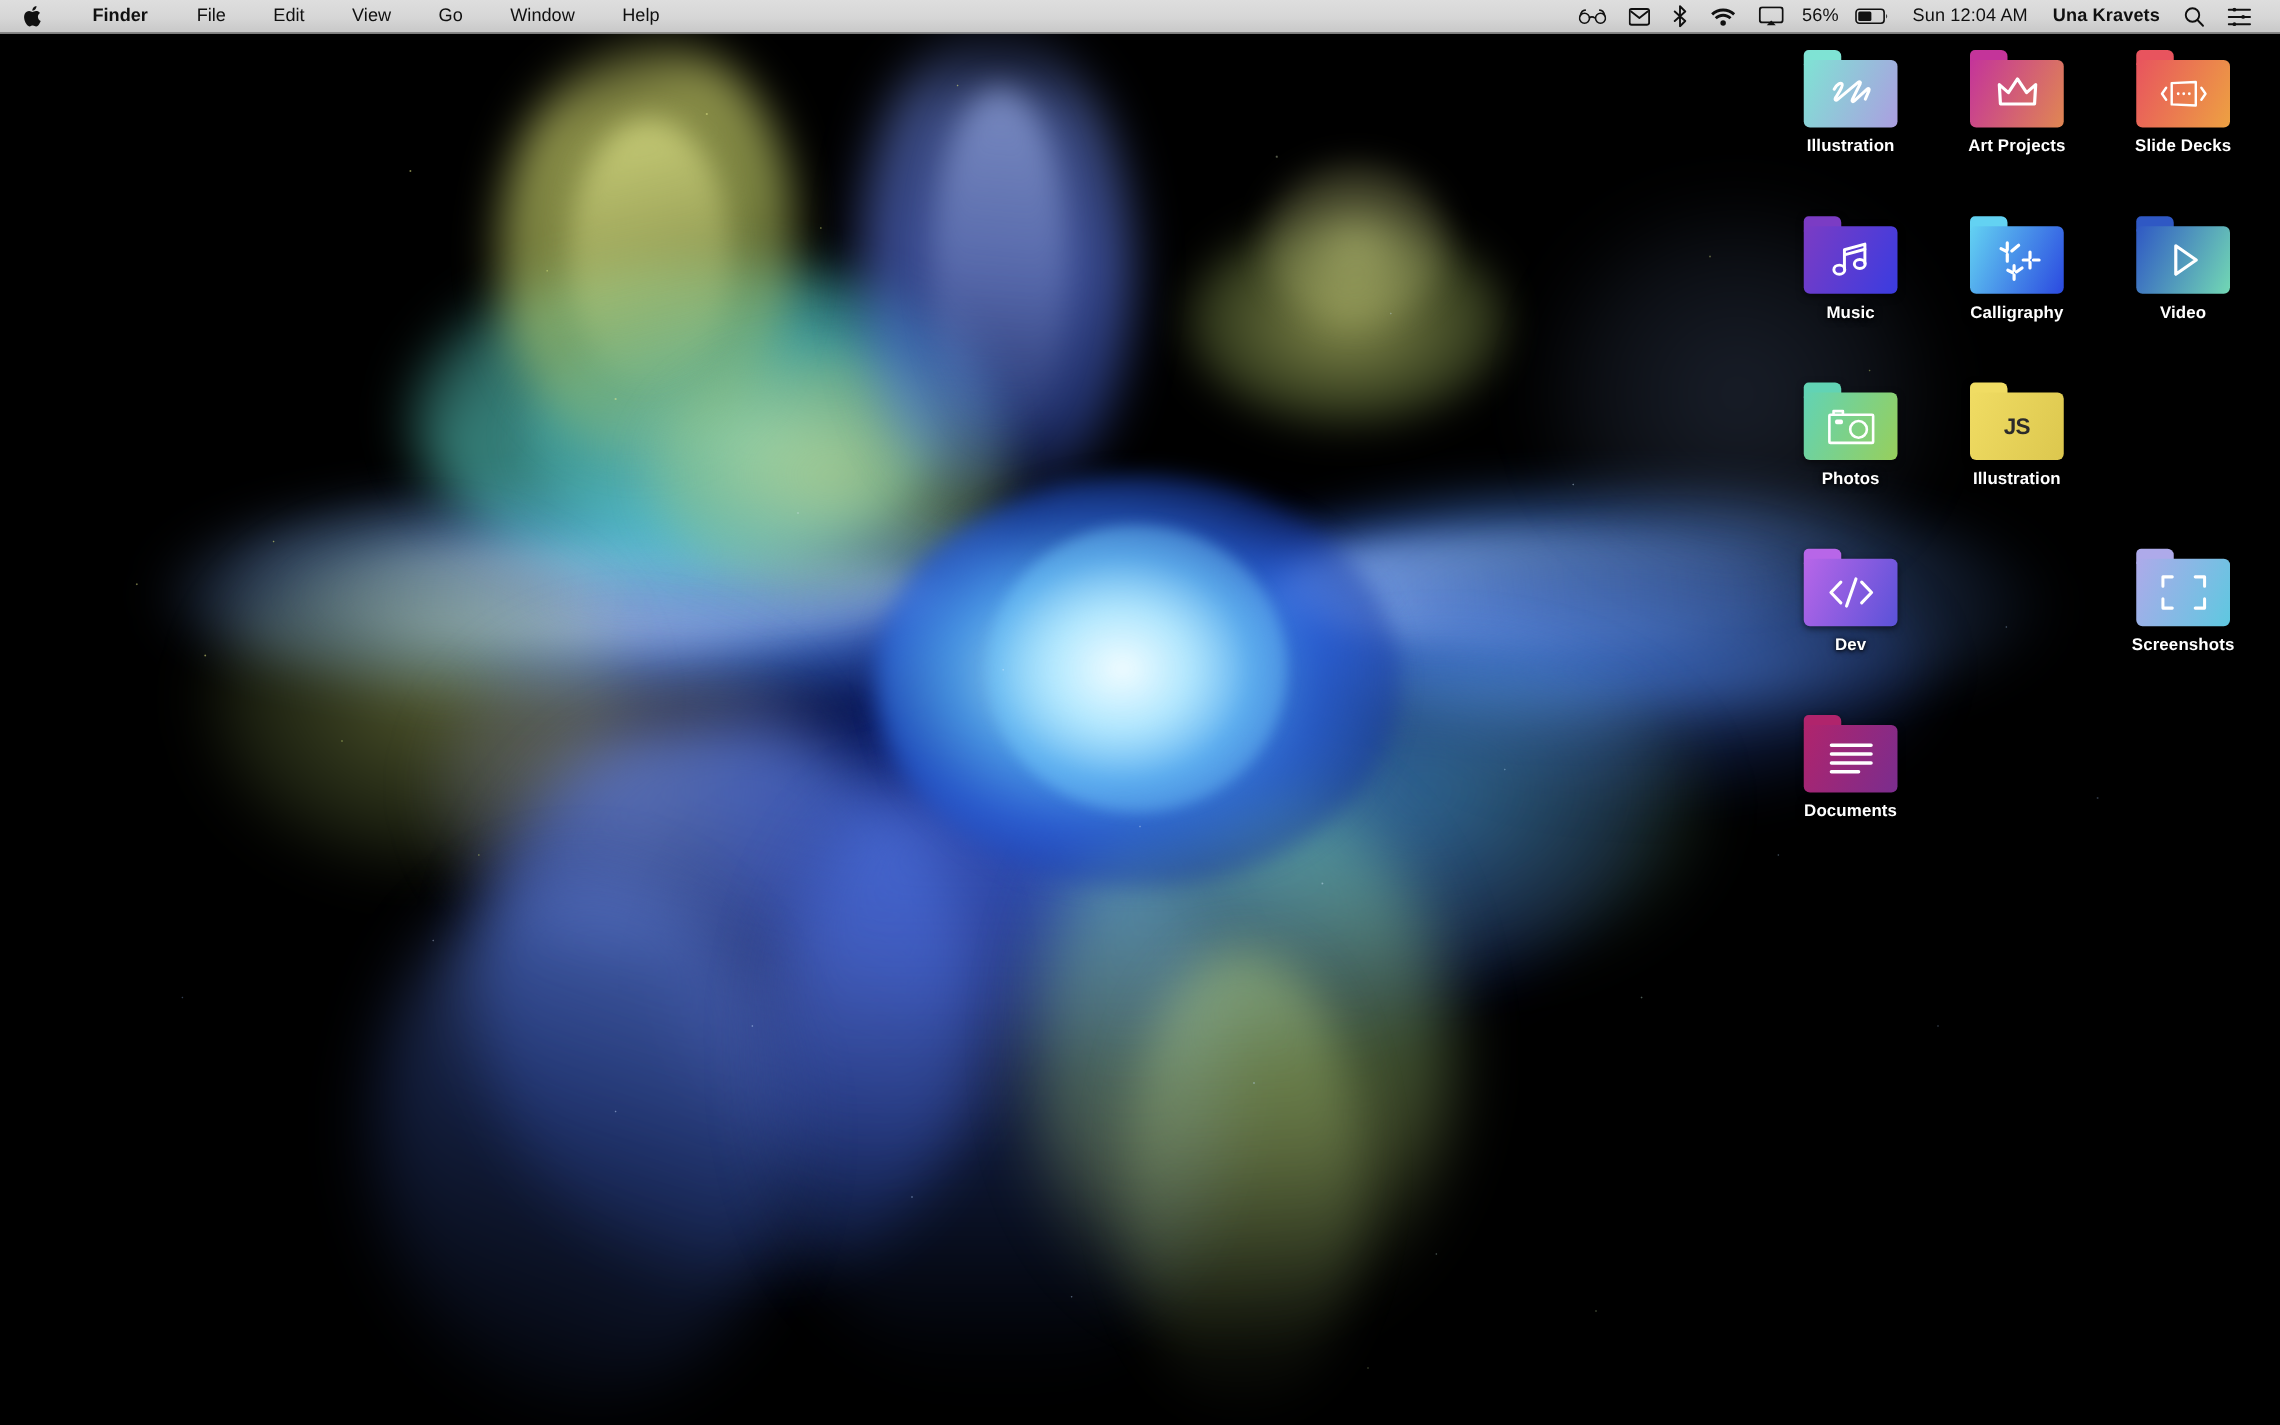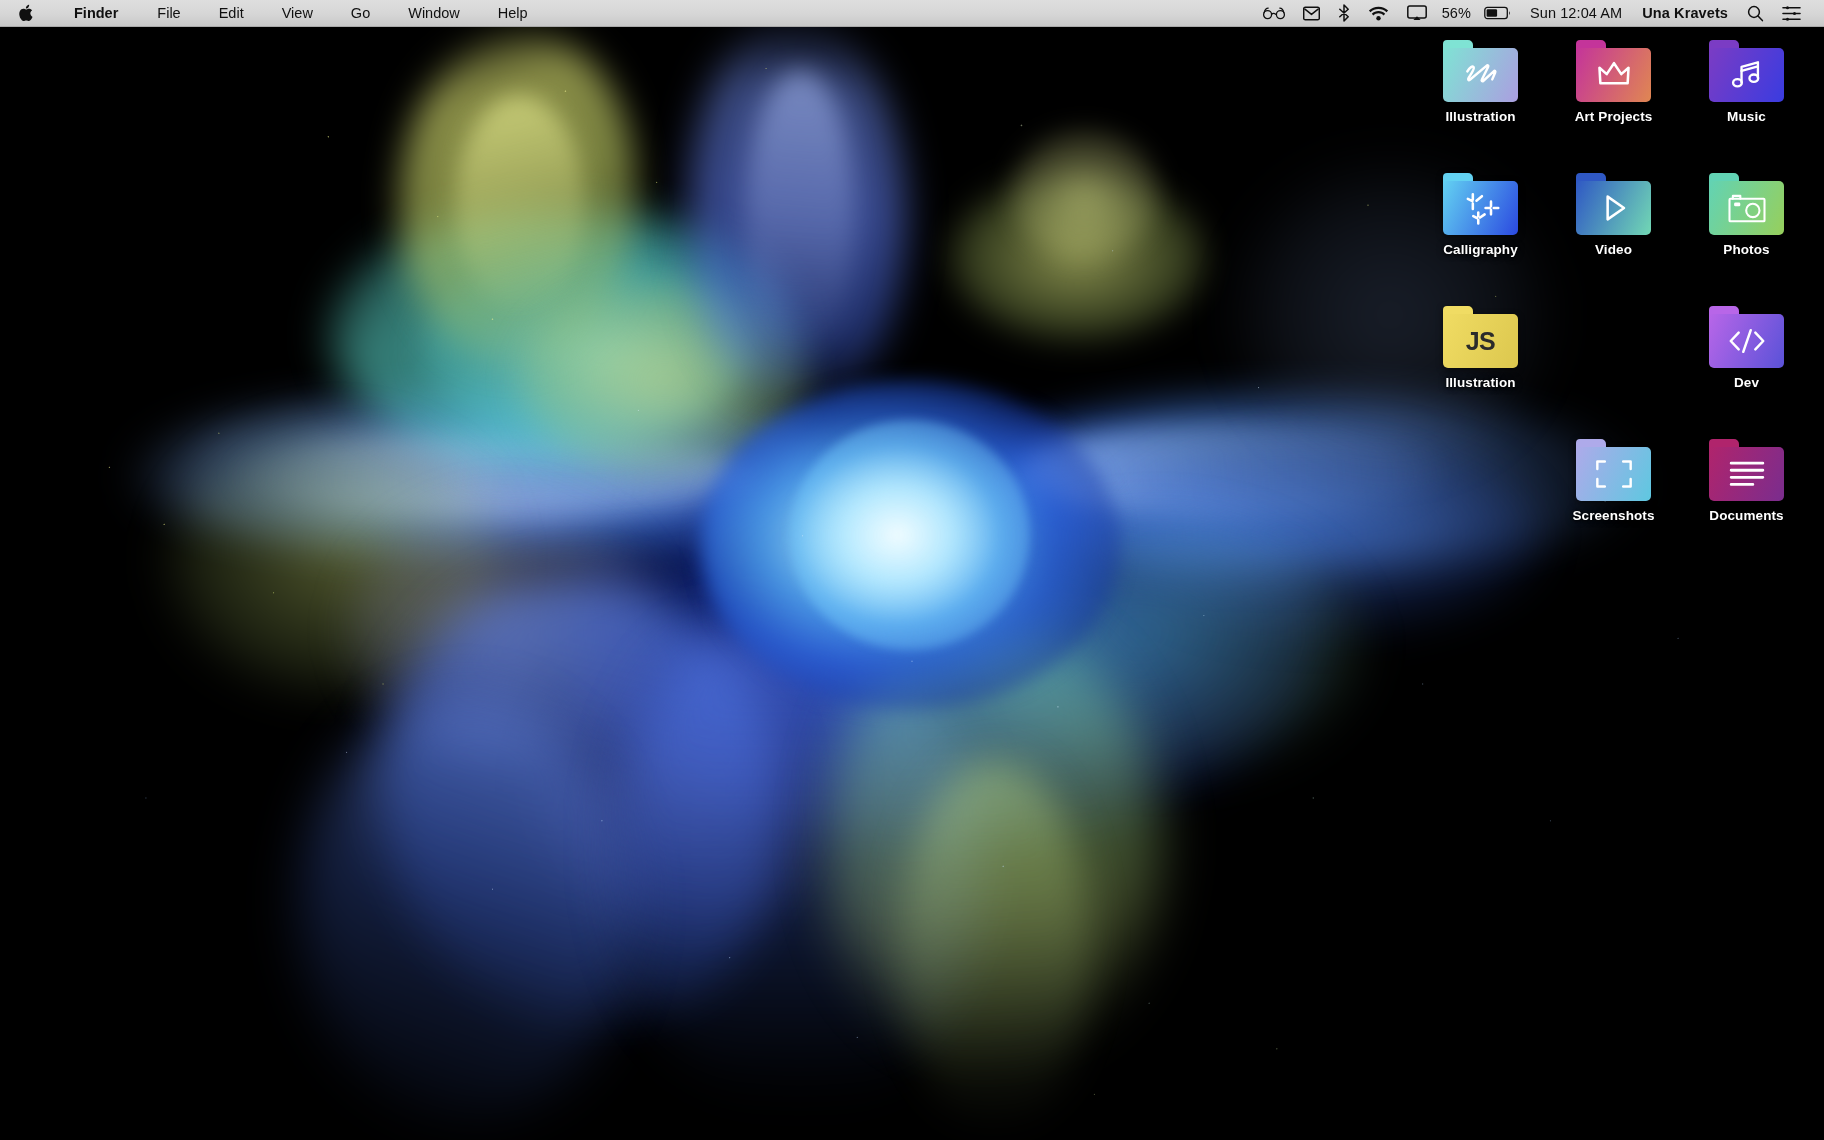--- a/index.html
+++ b/index.html
@@ -343,21 +343,21 @@
   }
   .folder .body {
     position:absolute; left:0; top:8px;
     width:75px; height:54px;
     border-radius:4px 5px 5px 5px;
     display:flex; align-items:center; justify-content:center;
     overflow:hidden;
   }
   .folder .body svg { width:40px; height:40px; overflow:visible; }
   .glyph-text {
-    font-weight:bold; font-size:25px; letter-spacing:-.5px;
+    font-weight:bold; font-size:18px; letter-spacing:-.5px;
     color:#2b2b2b; line-height:1;
   }
   .icon-label {
     margin-top:7px;
     font-size:13.5px; font-weight:bold; color:#fff;
     text-shadow:0 1px 3px rgba(0,0,0,.95), 0 0 7px rgba(0,0,0,.75);
     text-align:center; white-space:nowrap;
     letter-spacing:.1px;
   }
 </style>
@@ -505,20 +505,37 @@
             <svg viewBox="0 0 44 44" fill="none" stroke="#fff" stroke-width="2.8" stroke-linecap="round" stroke-linejoin="round">
               <path d="M7 31l-1-17 8 7 8-12 8 12 8-7-1 17z"></path>
             </svg>
           </span>
         </div>
       </div>
       <div class="icon-label">Art Projects</div>
     </div>
     <div class="icon-cell">
       <div class="folder">
+        <div class="tab" style="background: rgb(232, 84, 94);"></div>
+        <div class="body" style="background: linear-gradient(115deg, rgb(232, 84, 94) 0%, rgb(237, 161, 66) 100%);">
+          <span>
+            <svg viewBox="0 0 54 40" fill="none" stroke="#fff" stroke-width="2.6" stroke-linecap="round" stroke-linejoin="round">
+              <path d="M14 8.5l26-1.2v25.4l-26-1.2z"></path>
+              <path d="M8 13.5L3.5 20 8 26.5M46 13.5L50.5 20 46 26.5"></path>
+              <circle cx="21" cy="20" r="1.5" fill="#fff" stroke="none"></circle>
+              <circle cx="27" cy="20" r="1.5" fill="#fff" stroke="none"></circle>
+              <circle cx="33" cy="20" r="1.5" fill="#fff" stroke="none"></circle>
+            </svg>
+          </span>
+        </div>
+      </div>
+      <div class="icon-label">Slide Decks</div>
+    </div>
+    <div class="icon-cell">
+      <div class="folder">
         <div class="tab" style="background: rgb(123, 60, 196);"></div>
         <div class="body" style="background: linear-gradient(115deg, rgb(123, 60, 196) 0%, rgb(58, 60, 224) 100%);">
           <span>
             <svg viewBox="0 0 44 44" fill="none" stroke="#fff" stroke-width="2.6" stroke-linecap="round" stroke-linejoin="round">
               <path d="M16 30V13l18-5v17"></path>
               <path d="M16 17.5l18-5"></path>
               <ellipse cx="11.5" cy="30.5" rx="4.8" ry="4"></ellipse>
               <ellipse cx="29.5" cy="25.5" rx="4.8" ry="4"></ellipse>
             </svg>
           </span>

